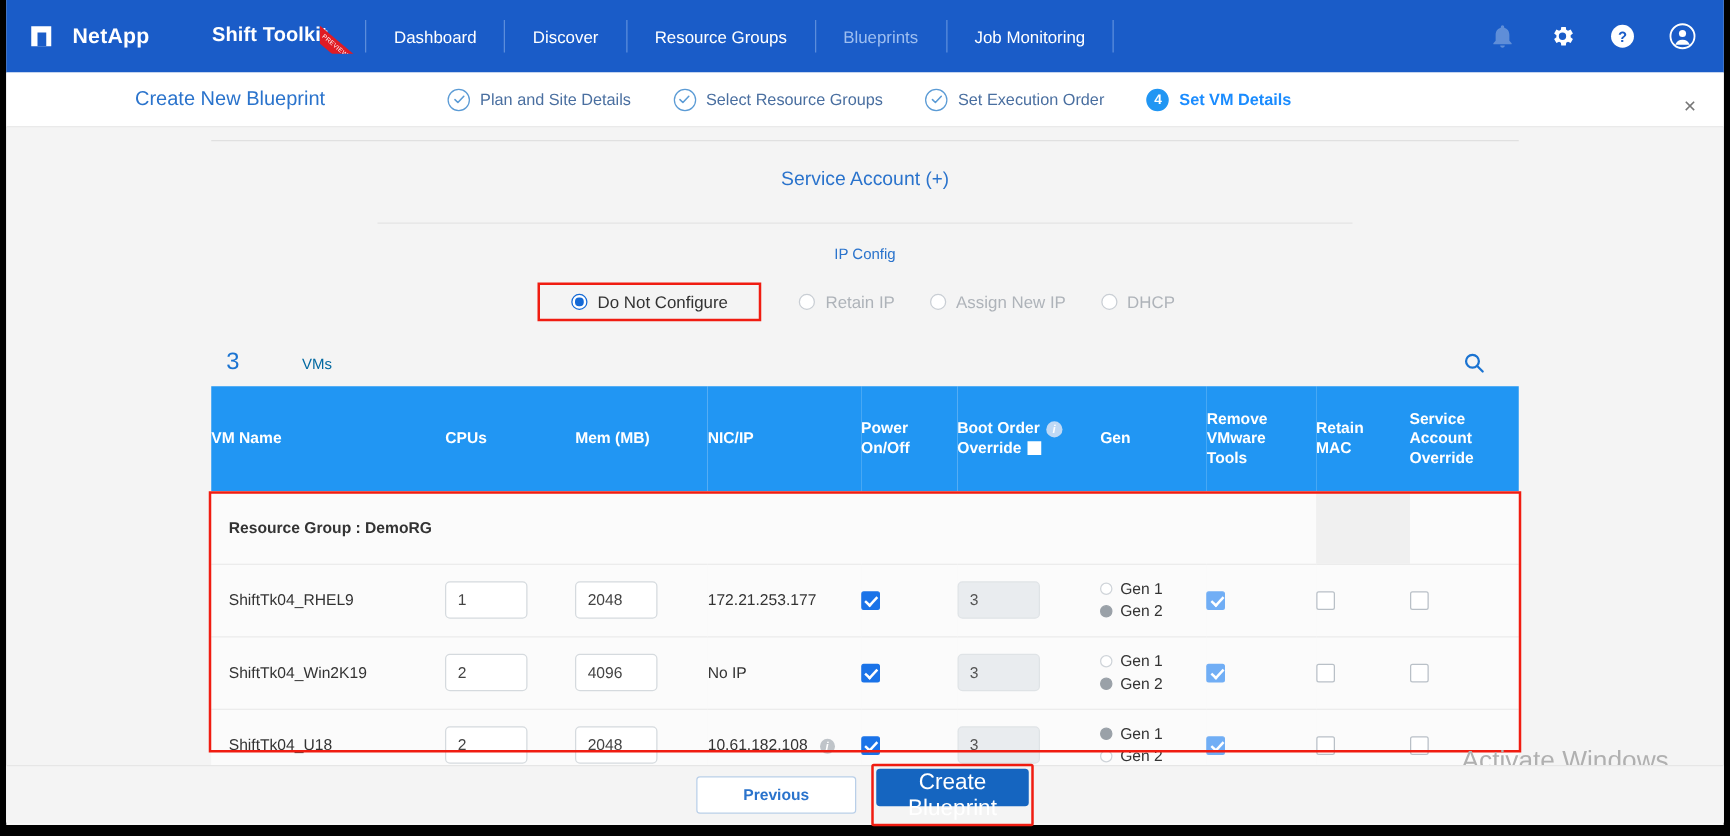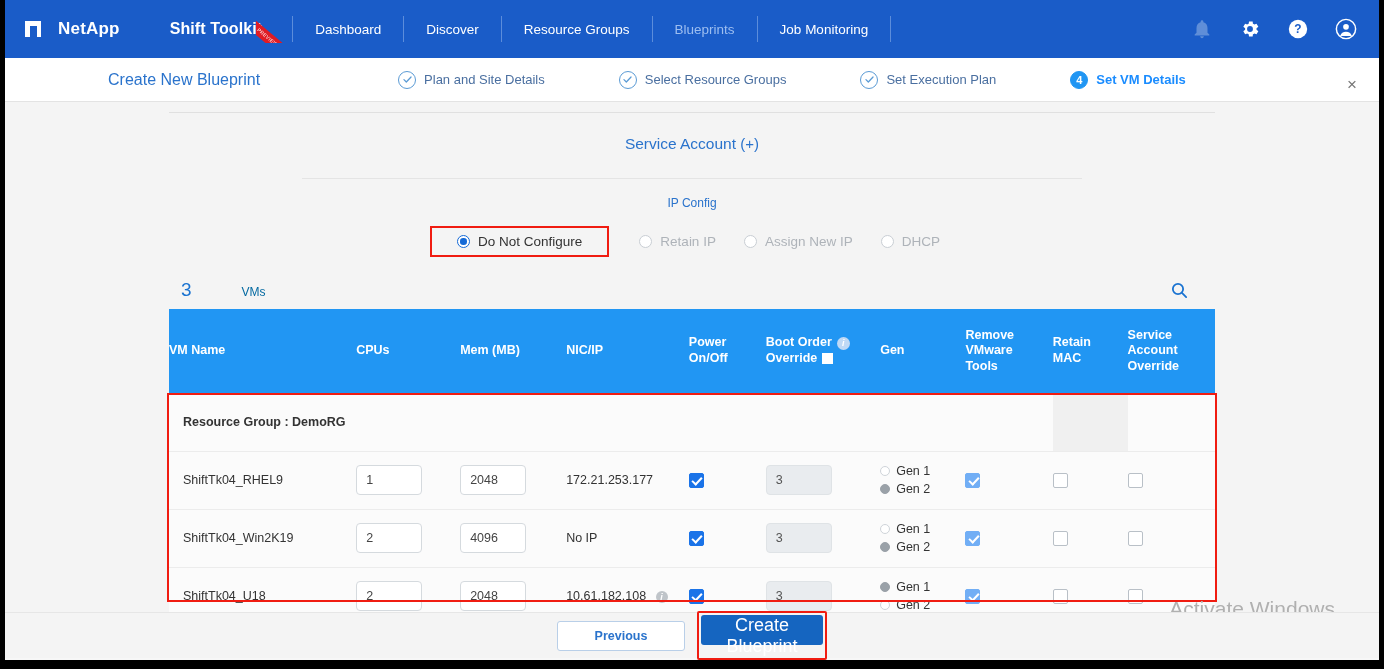--- a/index.html
+++ b/index.html
@@ -84,21 +84,21 @@
     height: 44px; background: #ffffff;
     display: flex; align-items: center;
     border-bottom: 1px solid #e3e3e3;
     position: relative;
   }
   .wiz-title {
     color: #2a73cc; font-size: 16px; margin-left: 103px;
     white-space: nowrap;
   }
   .steps { display: flex; align-items: center; margin-left: 98px; gap: 34px; }
-  .step { display: flex; align-items: center; gap: 8px; cursor: pointer; margin-left: 40px; }
+  .step { display: flex; align-items: center; gap: 8px; cursor: pointer; }
   .step-circle {
     width: 18px; height: 18px; border-radius: 50%;
     border: 1.4px solid #5b9bd5;
     display: flex; align-items: center; justify-content: center;
   }
   .step-circle svg { width: 11px; height: 11px; display: block; }
   .step-circle.active {
     background: #2196f3; border-color: #2196f3; color: #fff;
     font-size: 11px; font-weight: bold;
   }
@@ -362,21 +362,21 @@
         </span>
         <span class="step-label">Select Resource Groups</span>
       </div>
 
       <div class="step">
         <span class="step-circle">
           <svg viewBox="0 0 14 14">
               <path d="M2.5 7.2l3 3 6-6.4" fill="none" stroke="#5b9bd5" stroke-width="1.6" stroke-linecap="round" stroke-linejoin="round"></path>
             </svg>
         </span>
-        <span class="step-label">Set Execution Plan</span>
+        <span class="step-label">Set Execution Order</span>
       </div>
 
       <div class="step">
         <span class="step-circle active">4</span>
         <span class="step-label active">Set VM Details</span>
       </div>
     </div>
 
     <span class="close-x">×</span>
   </div>

